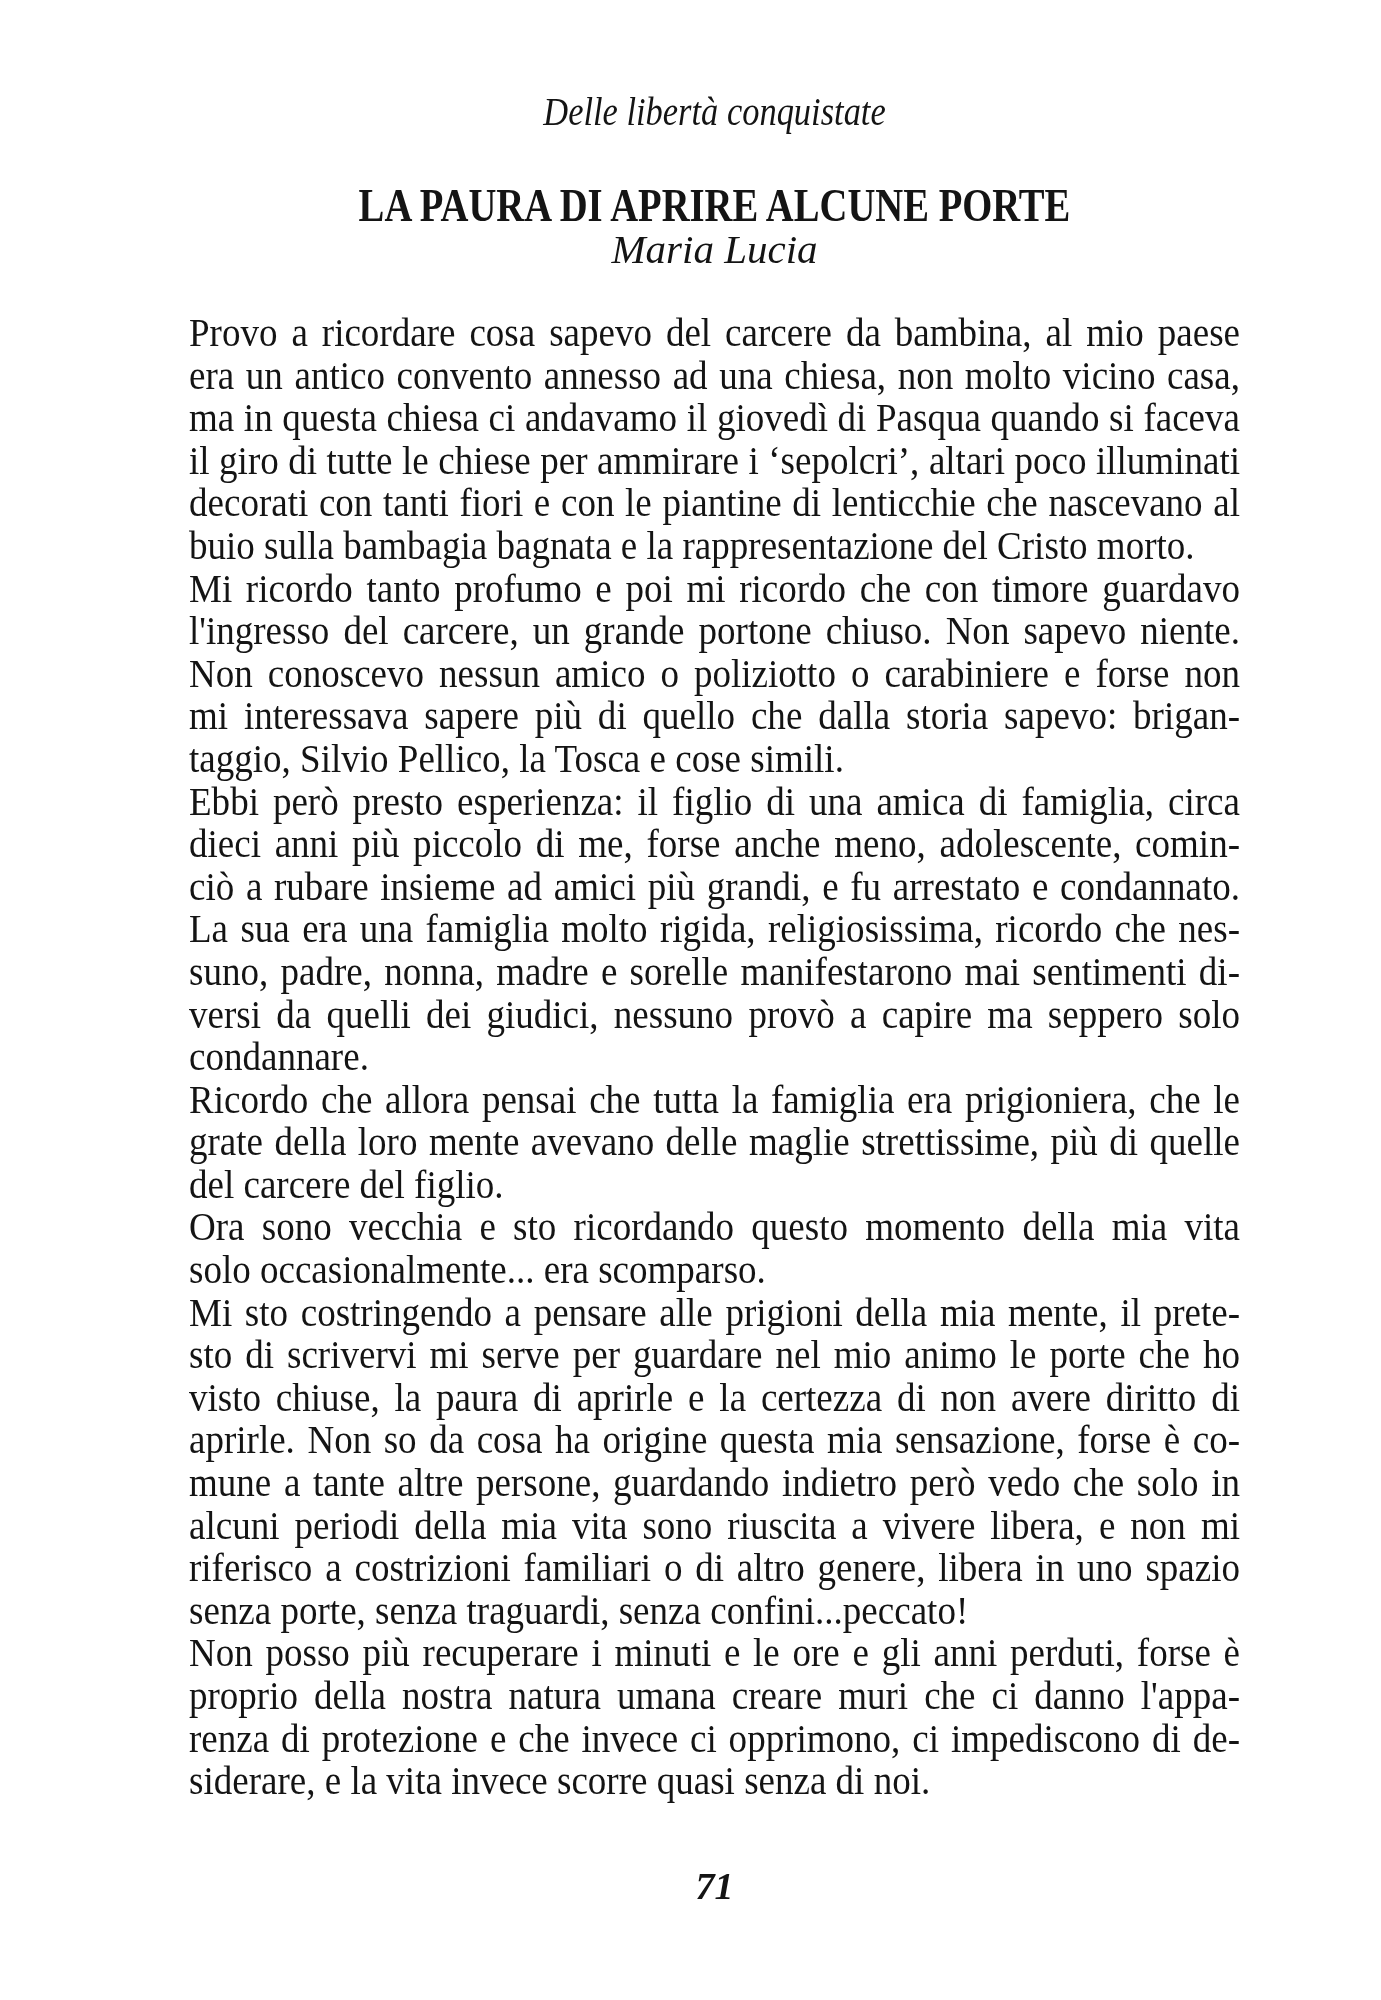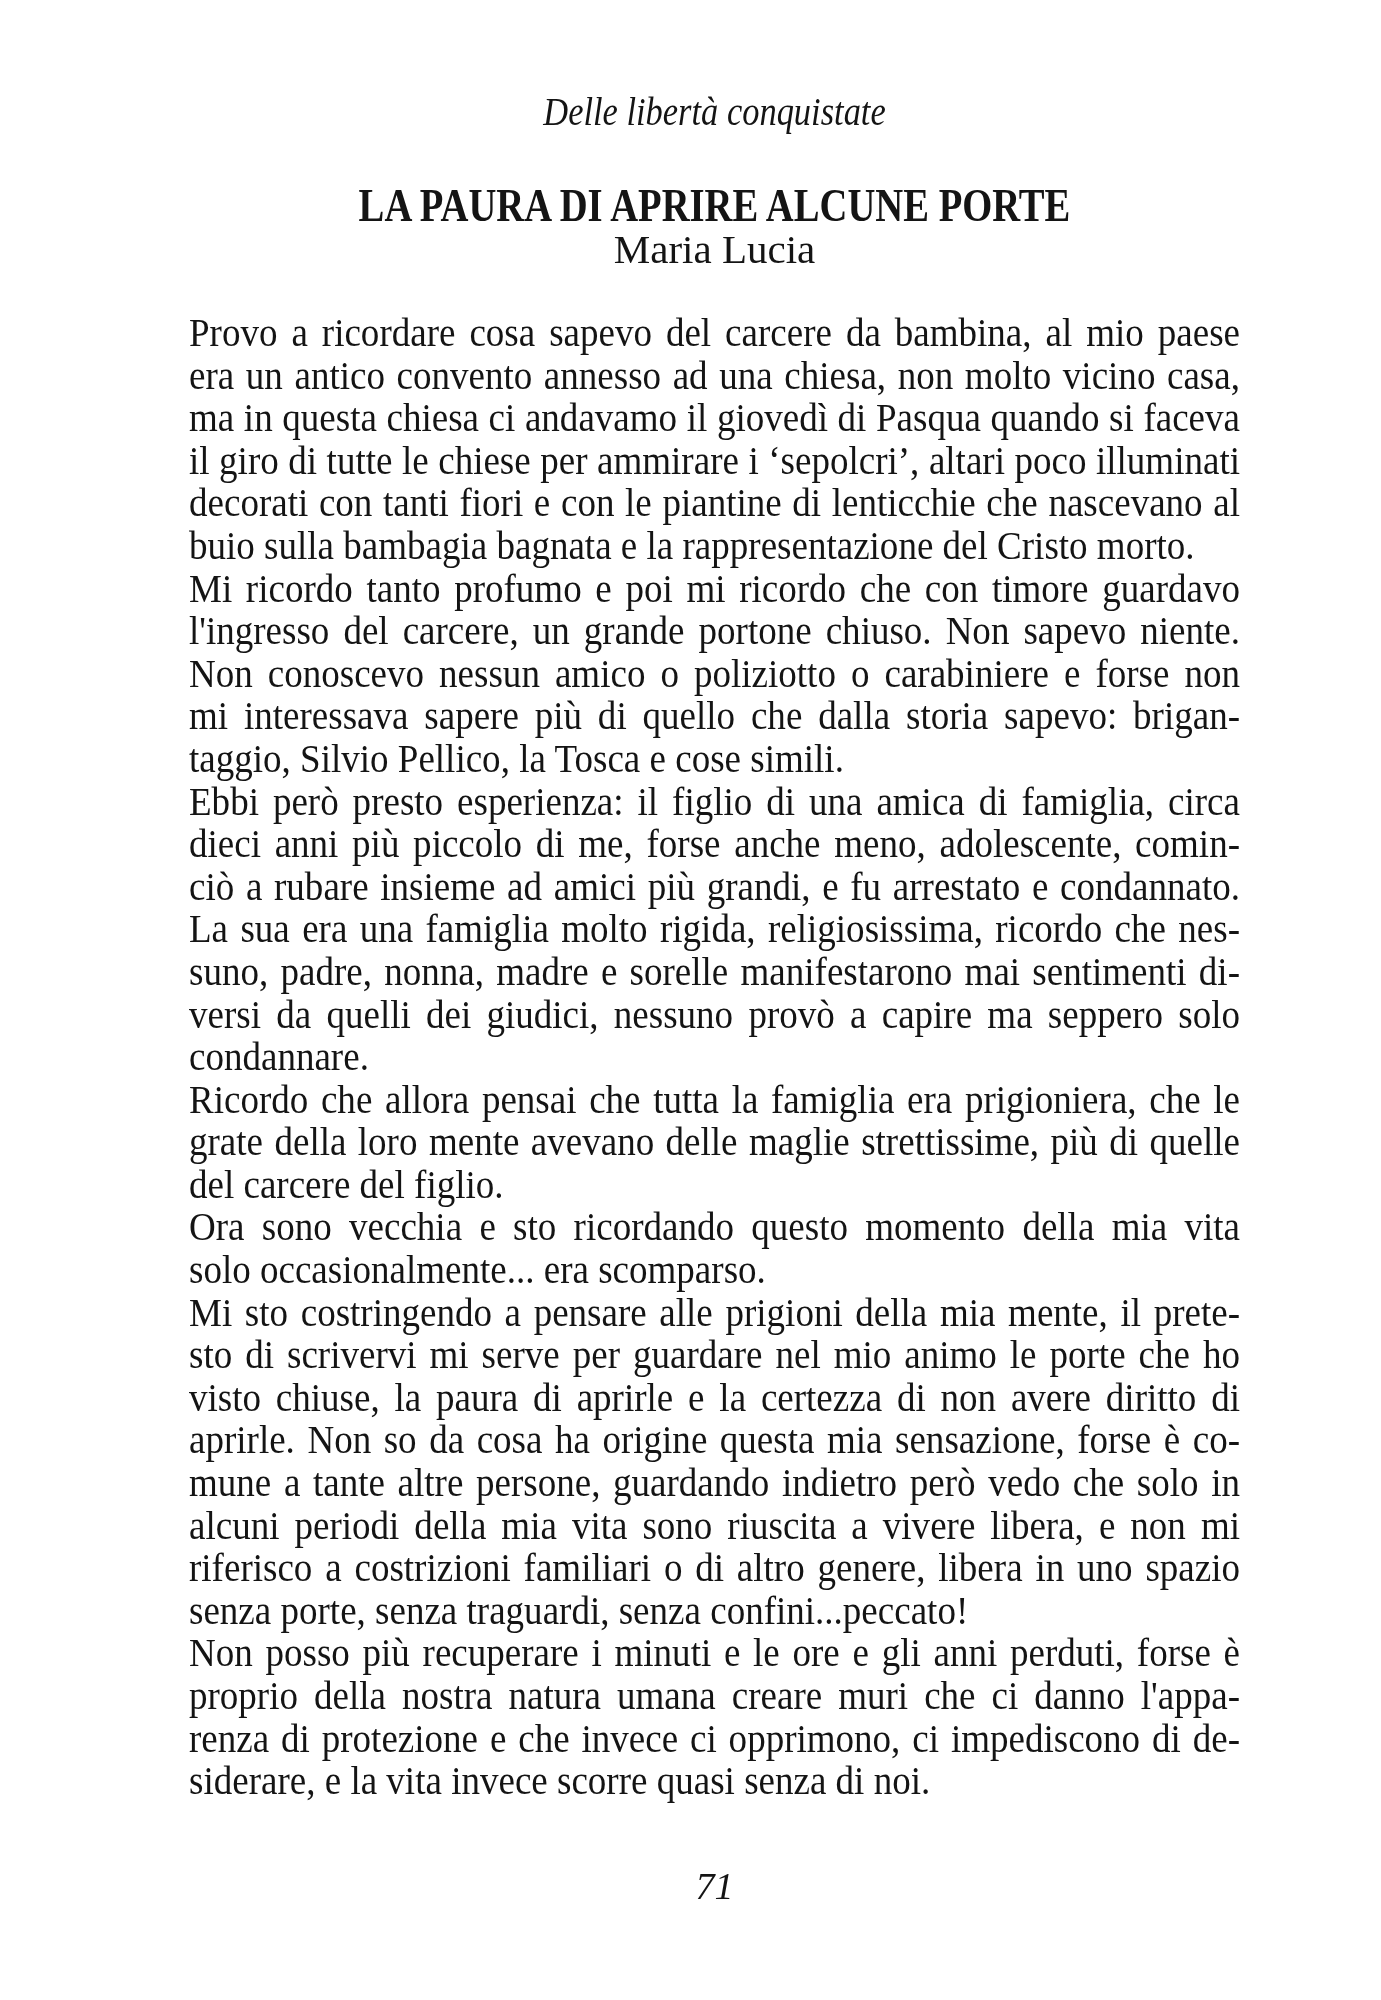--- a/index.html
+++ b/index.html
@@ -33,29 +33,31 @@
     top: 180px;
     font-weight: bold;
     font-size: 46px;
     line-height: 52px;
     transform: scaleX(0.84);
     transform-origin: 50% 0;
     white-space: nowrap;
   }
   #chapter-author {
     top: 226px;
+    font-style: italic;
     font-size: 41px;
     line-height: 46px;
     white-space: nowrap;
   }
   #page-number {
     top: 1864px;
     font-style: italic;
     font-size: 38px;
     line-height: 44px;
+    font-weight: bold;
   }
 
   
   #body-text {
     left: 189px;
     top: 312px;
     width: 1107px;
     transform: scaleX(0.9494);
     transform-origin: 0 0;
     font-size: 39px;

